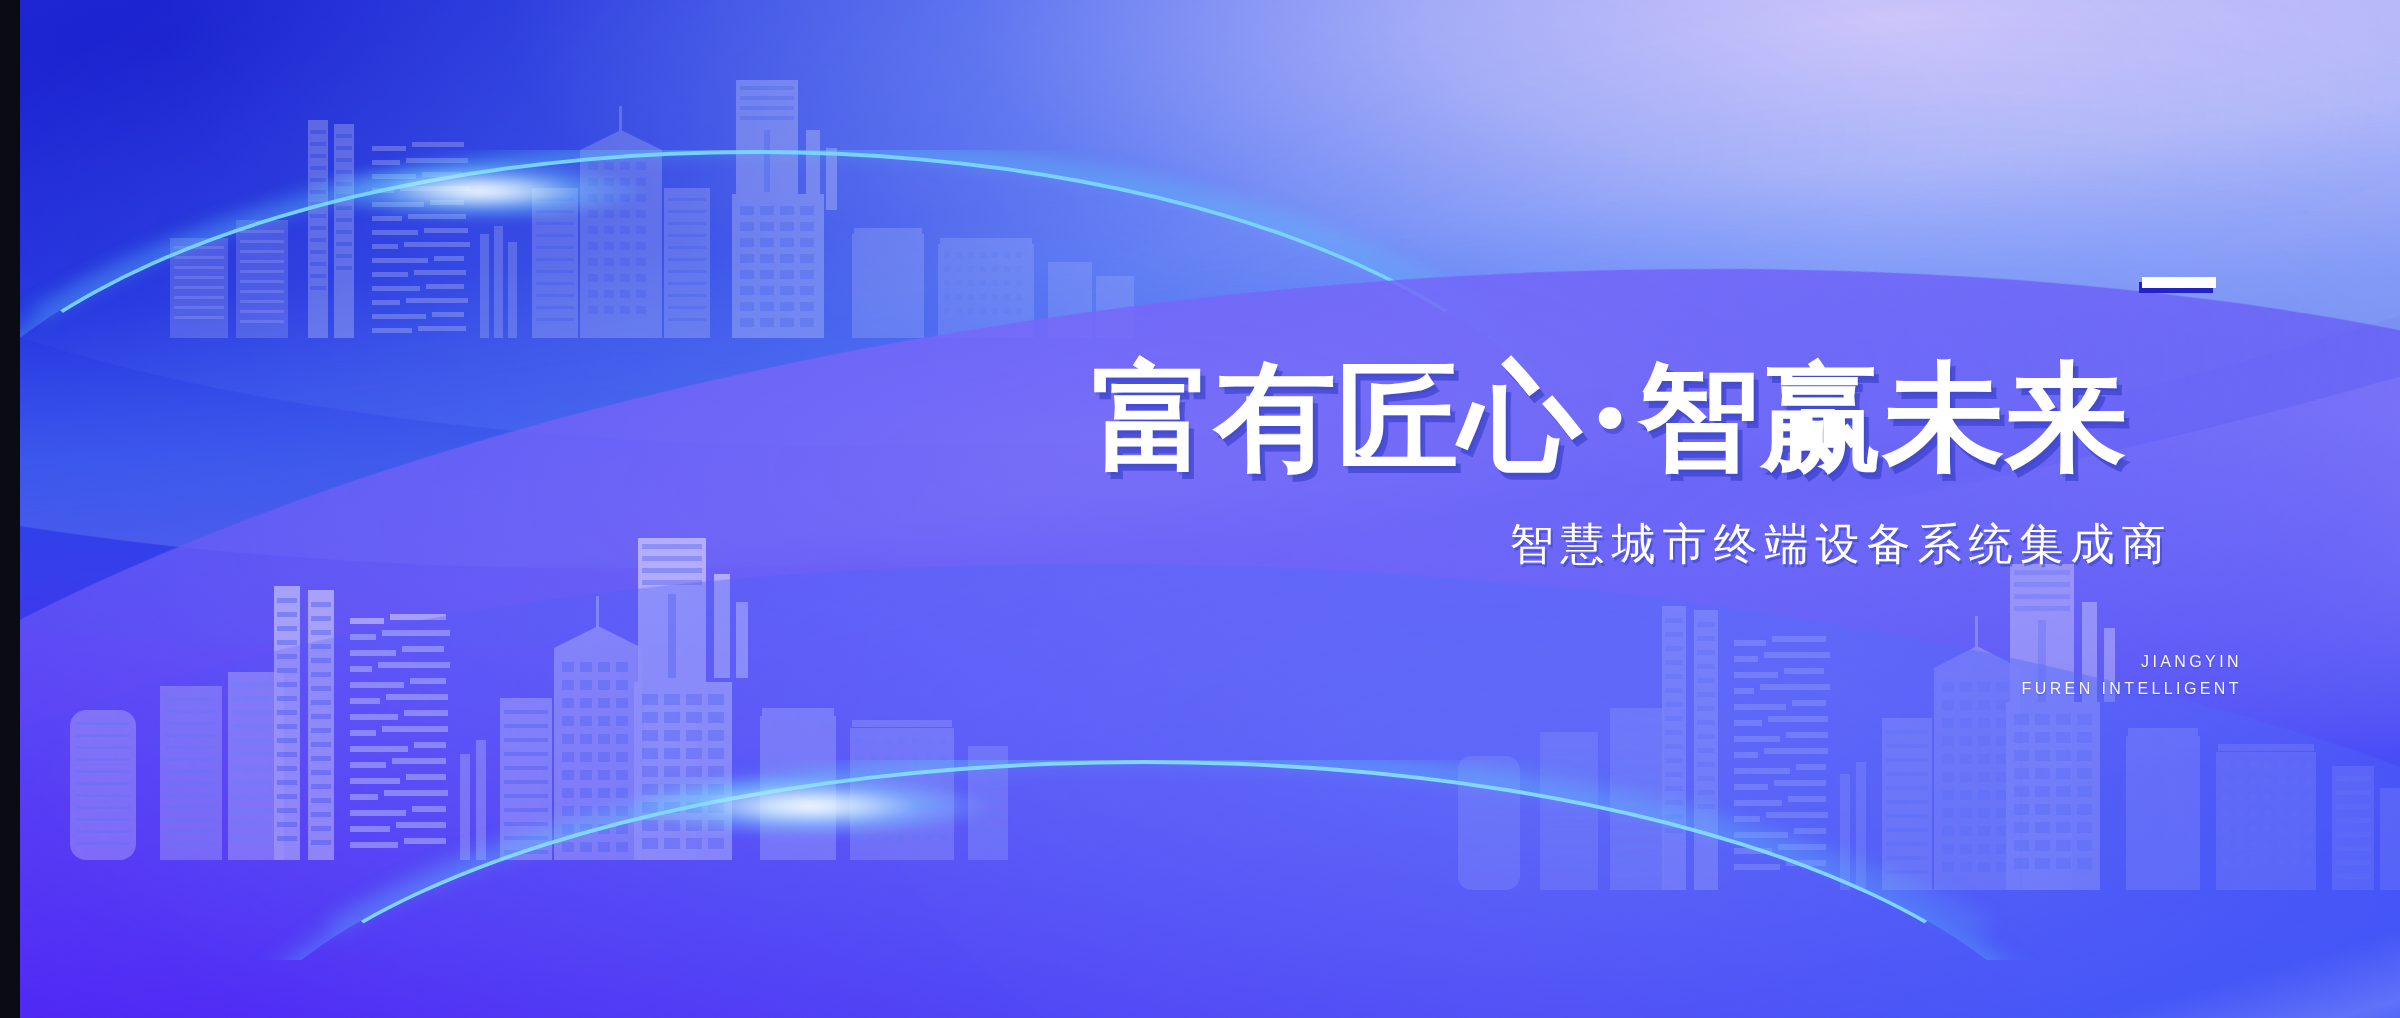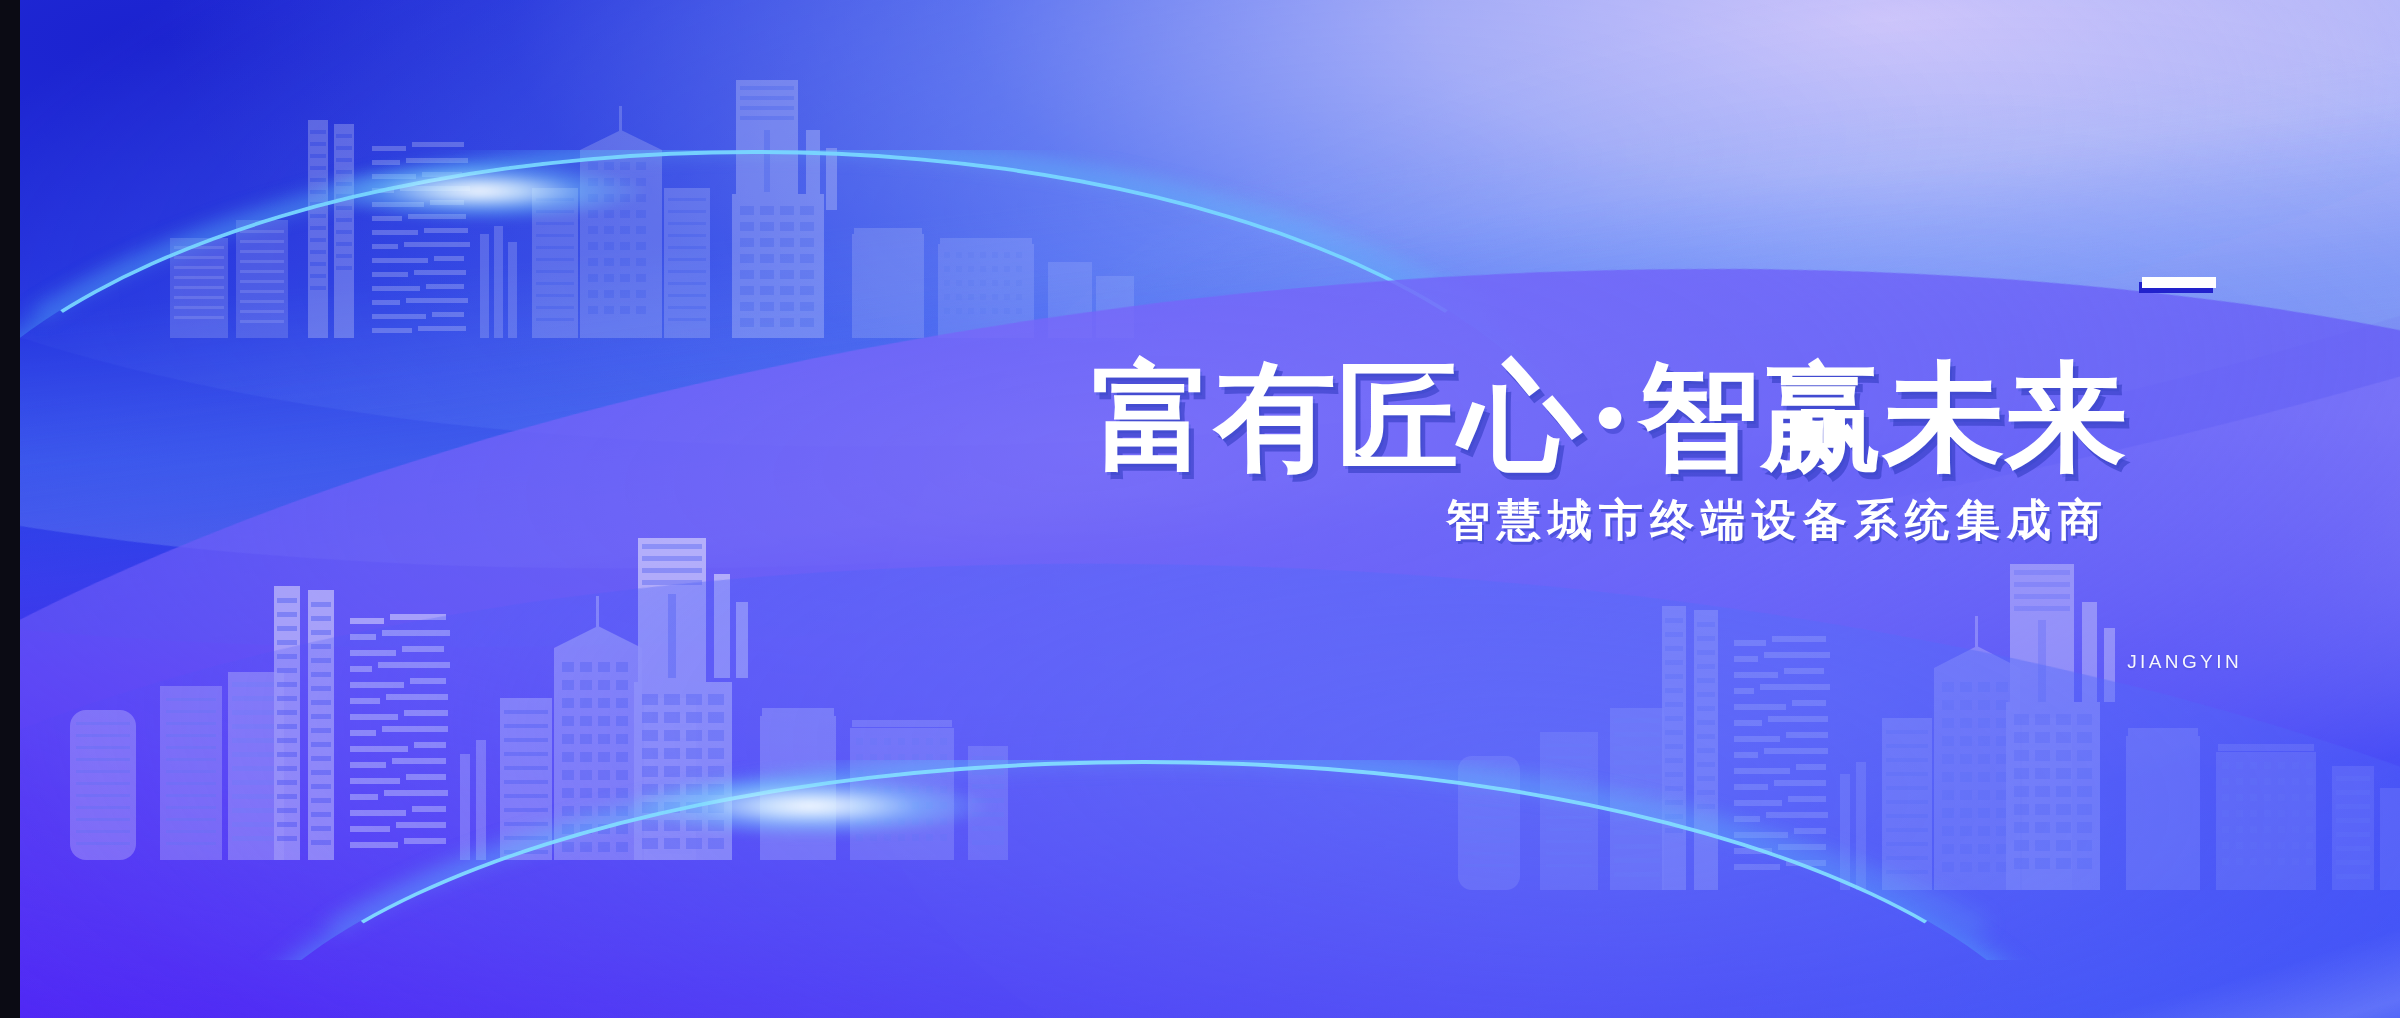--- a/index.html
+++ b/index.html
@@ -174,38 +174,39 @@
     margin: 0 16px 18px 16px;
     border-radius: 50%;
     background: #ffffff;
     box-shadow: 3px 5px 0 rgba(46,56,190,0.45);
     text-indent: -9999px;
     overflow: hidden;
   }
 
   #subtitle {
     position: absolute;
-    left: 1426px; top: 492px;
+    left: 1426px; top: 516px;
     width: 790px;
     white-space: nowrap;
     color: #ffffff;
     font-size: 44px;
-    font-weight: 700;
+    font-weight: 400;
     letter-spacing: 7px;
     line-height: 56px;
     text-shadow: 2px 3px 0 rgba(48,62,195,0.50);
+    text-align: center;
   }
 
   #company {
     position: absolute;
     right: 178px; top: 648px;
     width: 560px;
     text-align: right;
     color: rgba(255,255,255,0.95);
-    font-size: 19px;
+    font-size: 16px;
     letter-spacing: 3.4px;
     line-height: 27px;
     text-transform: uppercase;
     text-shadow: 0 1px 2px rgba(40,50,160,0.35);
   }
   #company .cl { display: block; }
 </style>
 </head>
 <body>
 
@@ -1200,15 +1201,16 @@
   <div id="glow-bot"></div>
 
   <div id="dash"></div>
 
   <div id="title"><span>富有匠心</span><span class="dot">·</span><span>智赢未来</span></div>
 
   <div id="subtitle">智慧城市终端设备系统集成商</div>
 
   <div id="company">
     <span class="cl">JIANGYIN</span>
+    <span class="cl">FUREN INTELLIGENT</span>
   </div>
 
 </div>
 
 </body></html>

